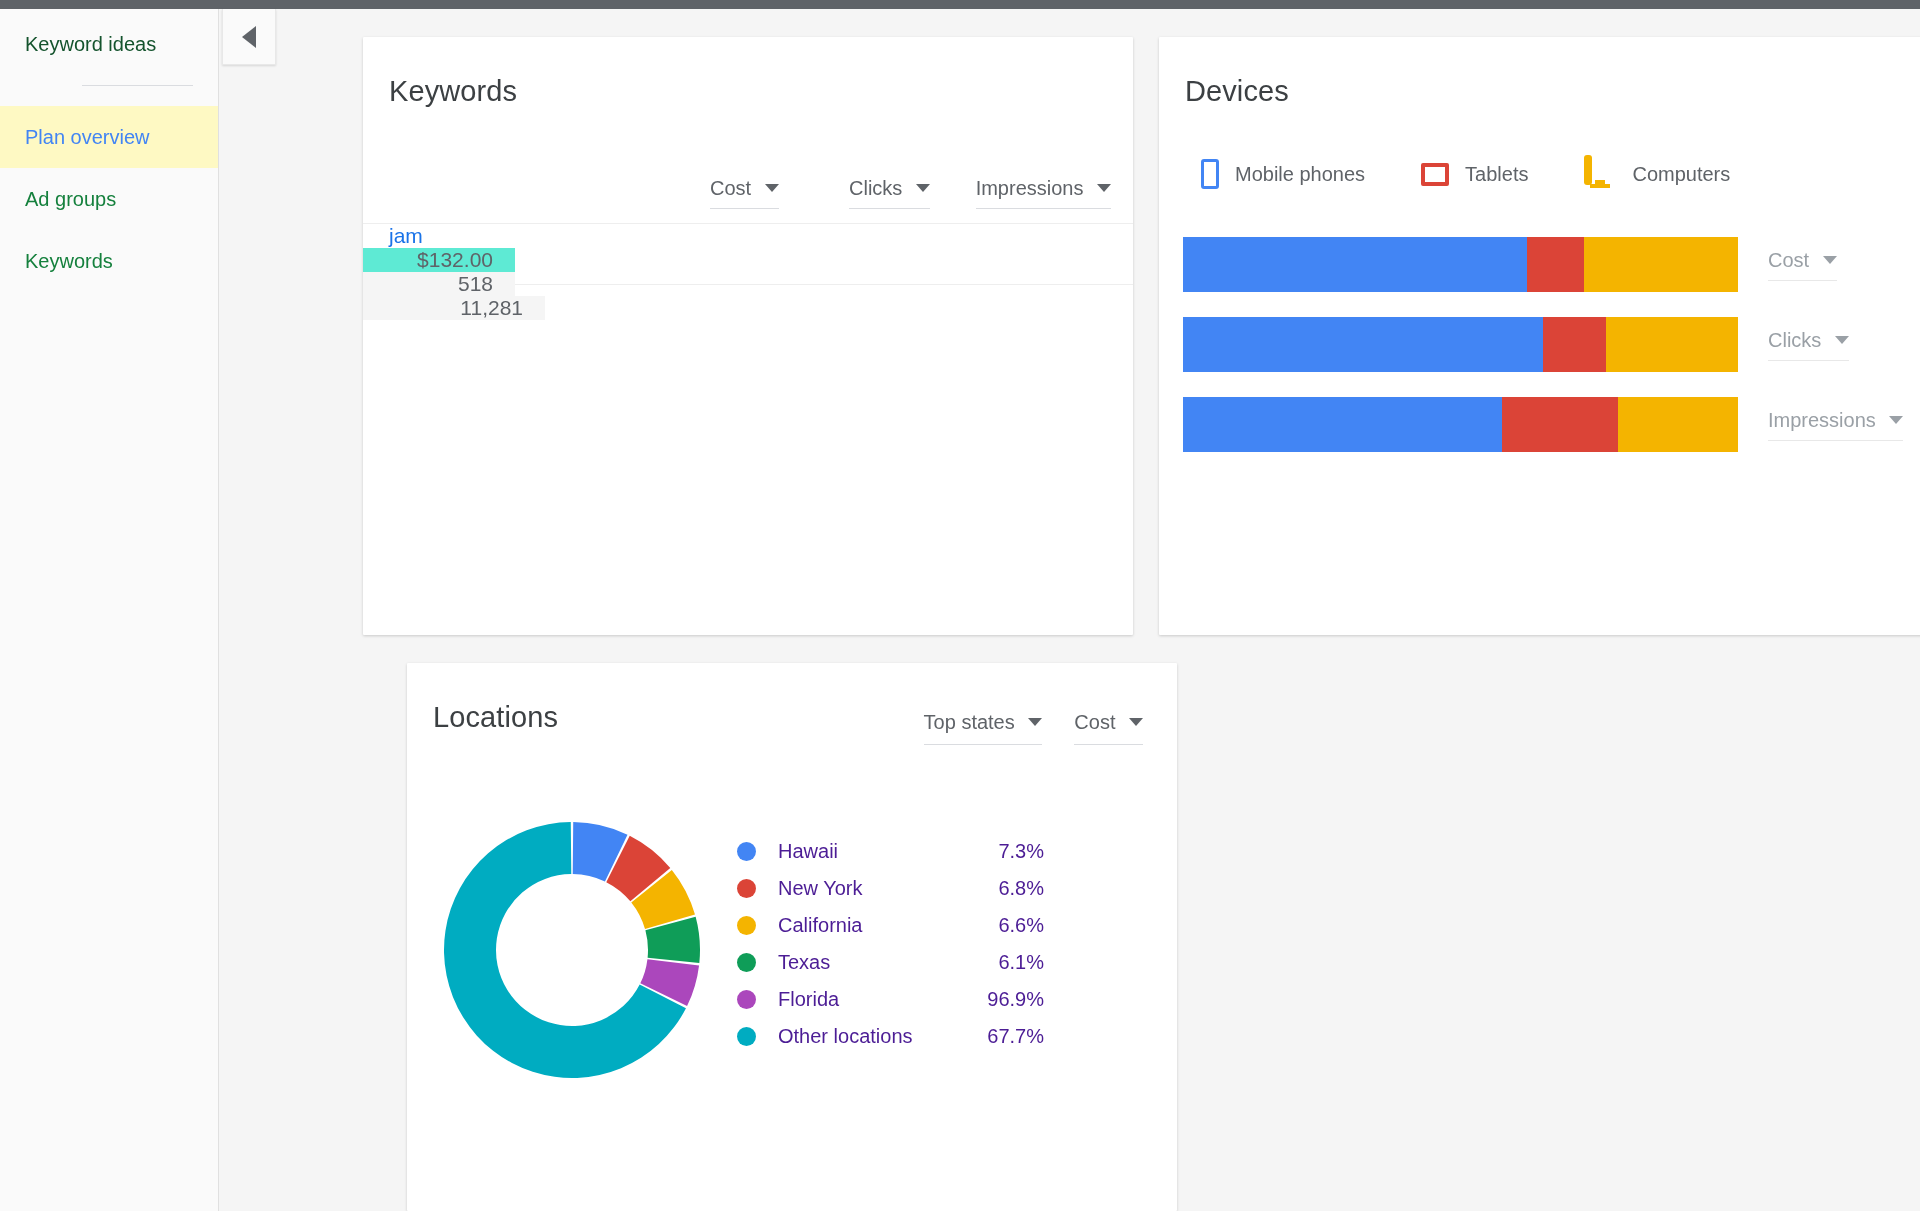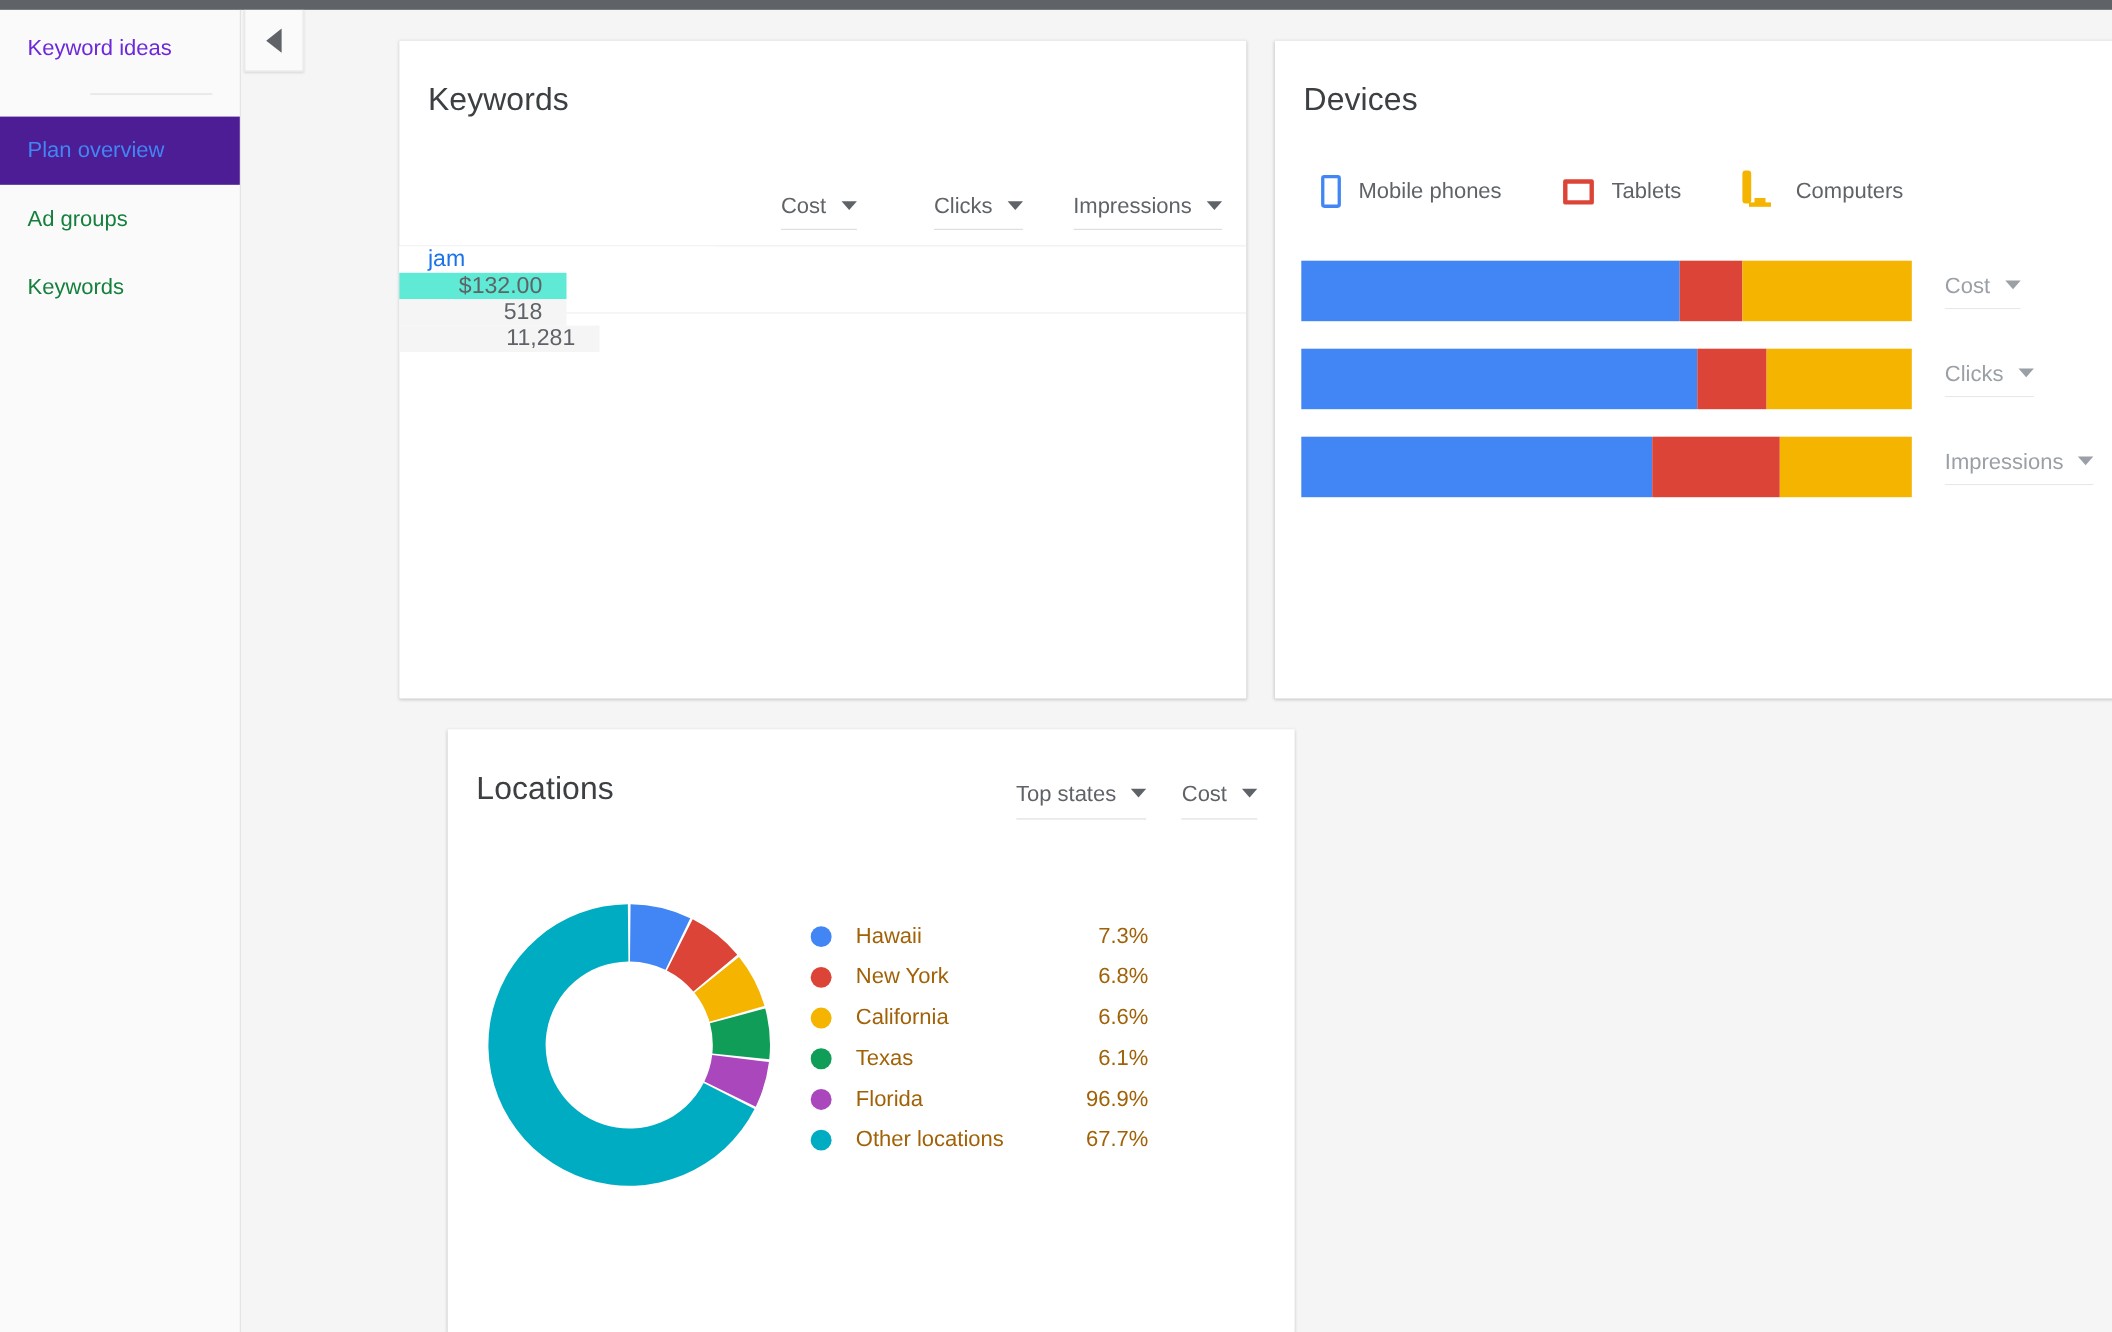--- a/index.html
+++ b/index.html
@@ -21,33 +21,33 @@
 
   
   .sidebar {
     position: absolute; left: 0; top: 9px; width: 219px; height: 1202px;
     background: #fafafa;
     border-right: 1px solid #e0e0e0;
   }
   .side-top-item {
     height: 70px; display: flex; align-items: center;
     padding-left: 25px;
-    font-size: 20px; color: #6d28d9;
+    font-size: 20px; color: #14532d;
   }
   .side-divider {
     margin: 6px 25px 0 82px; height: 1px; background: #dadce0;
   }
   .side-list { margin-top: 20px; }
   .side-item {
     height: 62px; display: flex; align-items: center;
     padding-left: 25px;
     font-size: 20px; color: #15803d;
     cursor: pointer;
   }
-  .side-item.selected { background: #4c1d95; color: #4285f4; }
+  .side-item.selected { background: #fef9c3; color: #4285f4; }
 
   
   .collapse-btn {
     position: absolute; left: 222px; top: 9px;
     width: 54px; height: 56px;
     background: #fafafa;
     border: 1px solid #e8e8e8;
     border-top: none;
     display: flex; align-items: center; justify-content: center;
     cursor: pointer;
@@ -201,21 +201,21 @@
   .loc-body {
     position: absolute; left: 0; top: 140px; width: 770px;
     display: flex; align-items: flex-start;
   }
   .donut-wrap { width: 330px; display: flex; justify-content: center; padding-top: 18px; }
 
   .loc-legend { padding-top: 30px; }
   .loc-leg-row {
     display: flex; align-items: center;
     height: 37px;
-    font-size: 20px; color: #a16207; justify-content: space-between;
+    font-size: 20px; color: #4c1d95; justify-content: space-between;
   }
   .loc-dot { width: 19px; height: 19px; border-radius: 50%; flex: 0 0 auto; }
   .loc-name { margin-left: 22px; width: 180px; }
   .loc-pct { width: 86px; text-align: right; }
 </style>
 </head>
 <body>
 
 <div id="app">
 

